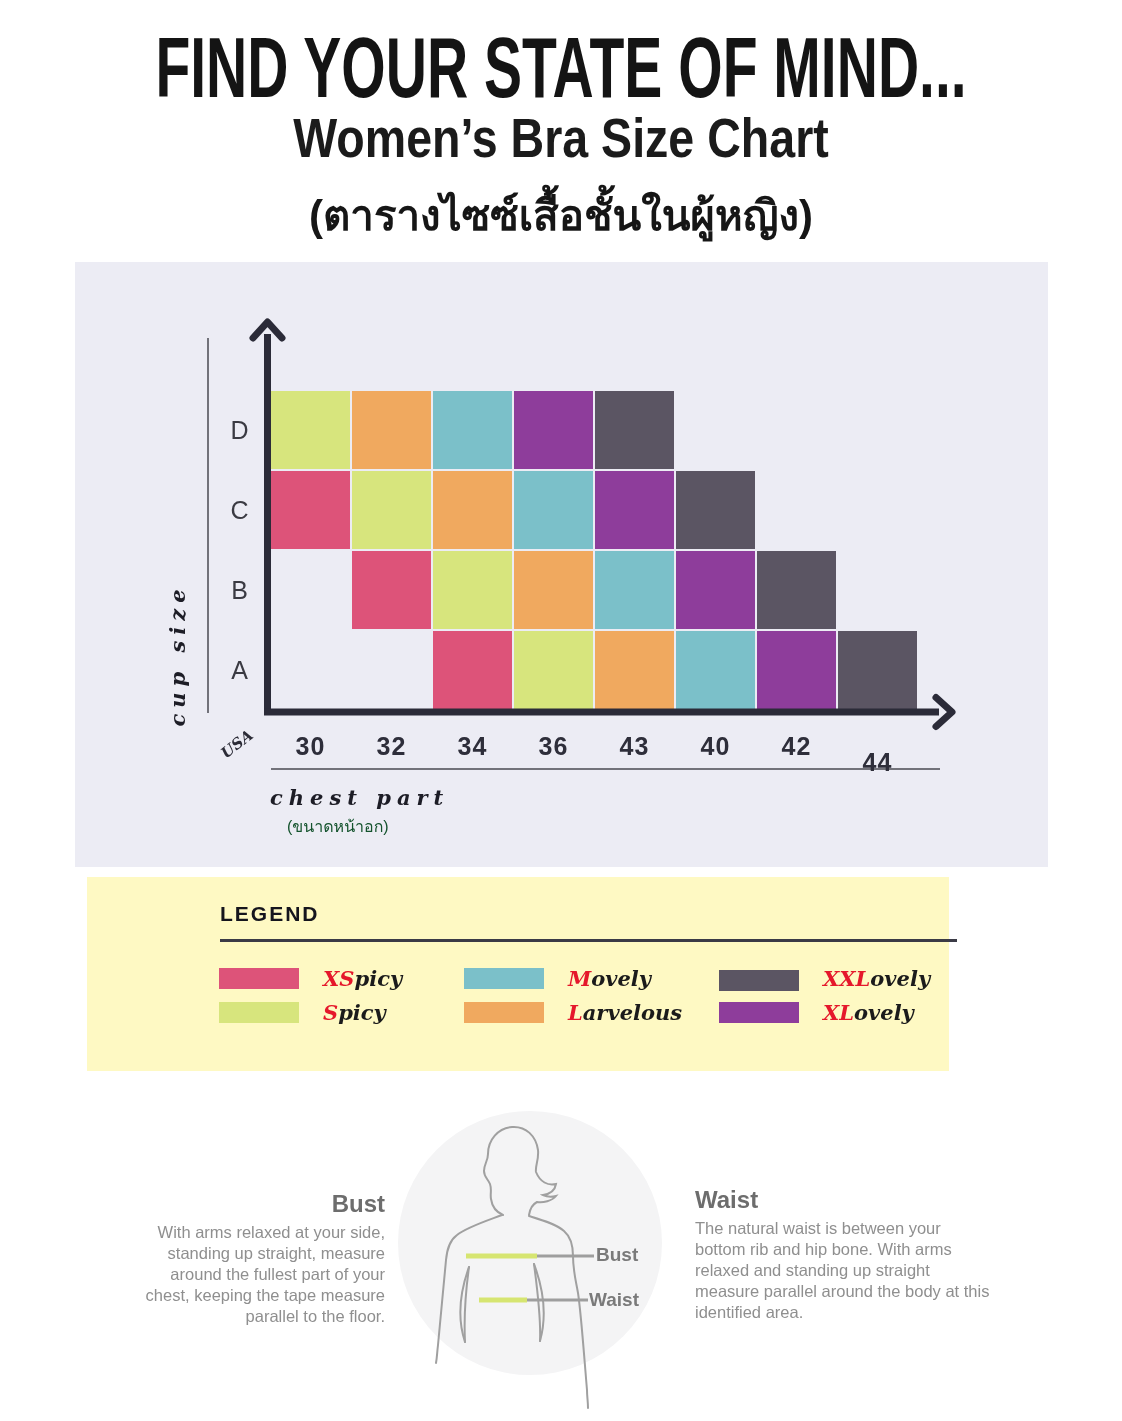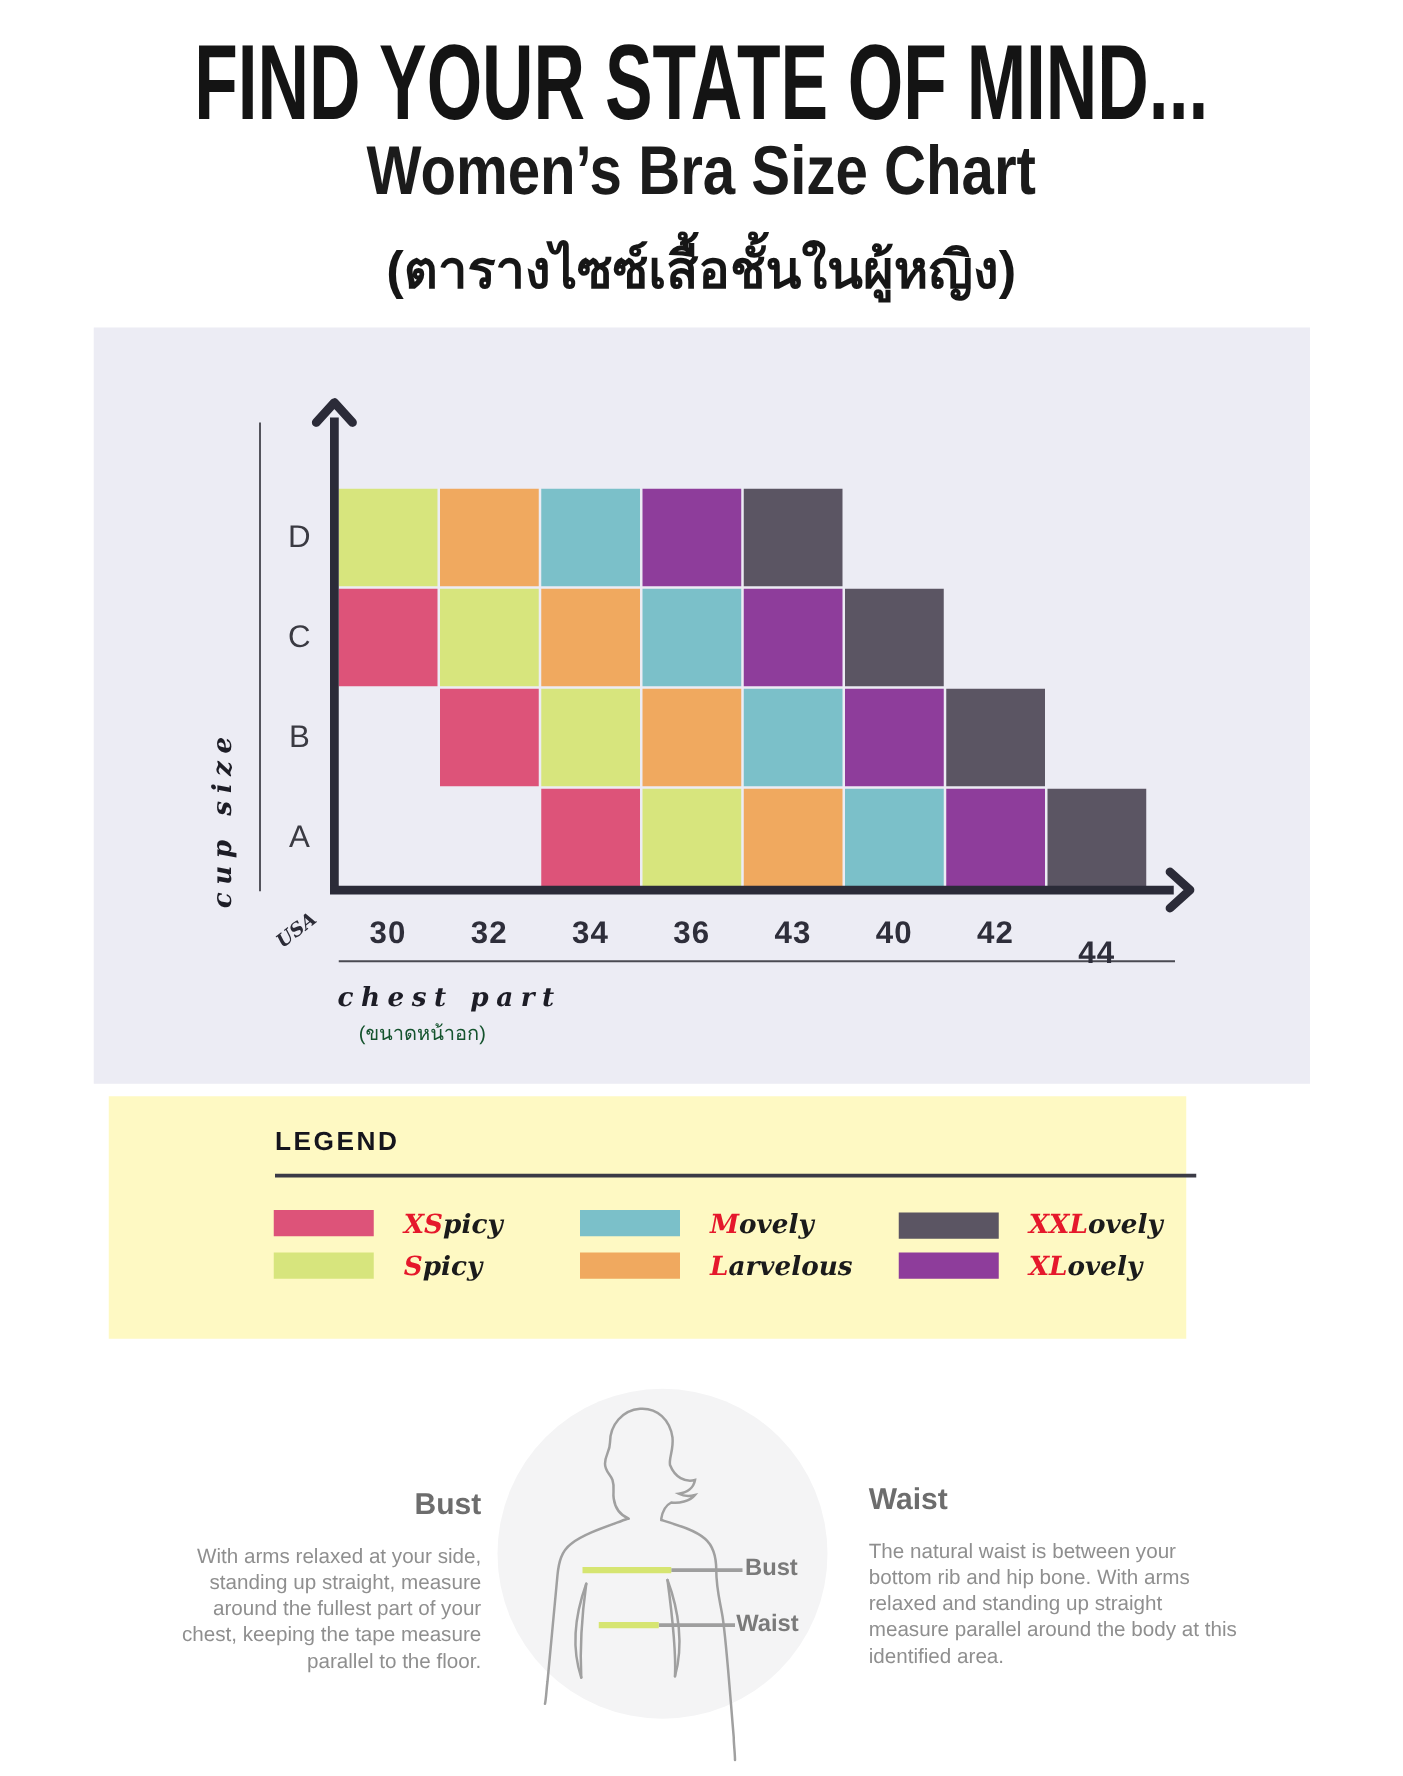--- a/index.html
+++ b/index.html
@@ -84,21 +84,21 @@
   .legend-label .lp { color:#e5182b; font-style:italic; }
 
   
   .bust-block {
     position:absolute; left:145px; top:1190px; width:240px; text-align:right;
   }
   .waist-block {
     position:absolute; left:695px; top:1186px; width:296px; text-align:left;
   }
   .measure-heading { font-size:24px; font-weight:700; color:#6d6d6d; }
-  .measure-body { margin-top:17px; font-size:16.5px; line-height:1.28; color:#8f8f8f; }
+  .measure-body { margin-top:4px; font-size:16.5px; line-height:1.28; color:#8f8f8f; }
   .figure-svg { position:absolute; left:390px; top:1100px; }
   .fig-label {
     position:absolute; font-size:19px; font-weight:600; color:#7a7a7a;
   }
   .fig-label.bust { left:596px; top:1244px; }
   .fig-label.waist { left:589px; top:1289px; }
 </style>
 </head>
 <body>
 

